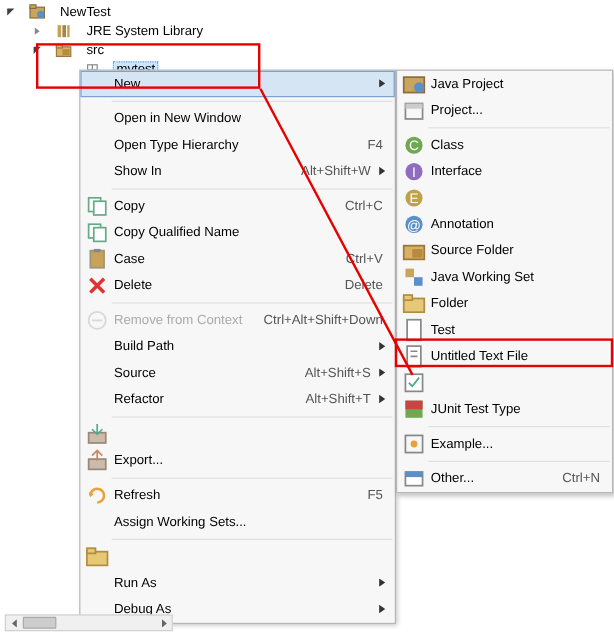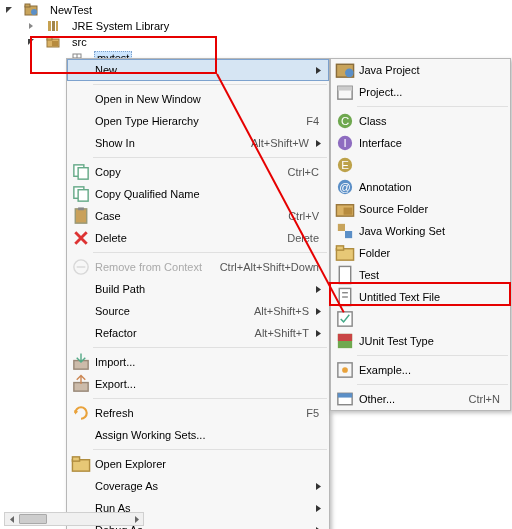--- a/index.html
+++ b/index.html
@@ -200,21 +200,20 @@
         </svg></span>
     </div>
   <div class="msep"></div>
   <div class="mitem">
       <span class="micon">
         <svg viewBox="0 0 14 14">
           <rect x="2" y="6" width="10" height="6" fill="#cba" stroke="#987"></rect>
           <path d="M7 1 L7 7 M4 4 L7 7 L10 4" stroke="#5a8" fill="none"></path>
         </svg>
       </span>
-      <span class="mlabel">Import...</span>
     </div>
   <div class="mitem">
       <span class="micon">
         <svg viewBox="0 0 14 14">
           <rect x="2" y="6" width="10" height="6" fill="#cba" stroke="#987"></rect>
           <path d="M7 7 L7 1 M4 4 L7 1 L10 4" stroke="#c85" fill="none"></path>
         </svg>
       </span>
       <span class="mlabel">Export...</span>
     </div>
@@ -234,28 +233,20 @@
       <span class="mlabel">Assign Working Sets...</span>
     </div>
   <div class="msep"></div>
   <div class="mitem">
       <span class="micon">
         <svg viewBox="0 0 14 14">
           <rect x="1" y="4" width="12" height="8" fill="#e7c876" stroke="#b08d3f"></rect>
           <rect x="1" y="2" width="5" height="3" fill="#e7c876" stroke="#b08d3f"></rect>
         </svg>
       </span>
-      <span class="mlabel">Open Explorer</span>
-    </div>
-  <div class="mitem">
-      <span class="micon"></span>
-      <span class="mlabel">Coverage As</span>
-      <span class="marrow"><svg viewBox="0 0 7 7">
-          <path d="M1 0 L6 3.5 L1 7 Z" fill="#333"></path>
-        </svg></span>
     </div>
   <div class="mitem">
       <span class="micon"></span>
       <span class="mlabel">Run As</span>
       <span class="marrow"><svg viewBox="0 0 7 7">
           <path d="M1 0 L6 3.5 L1 7 Z" fill="#333"></path>
         </svg></span>
     </div>
   <div class="mitem">
       <span class="micon"></span>

